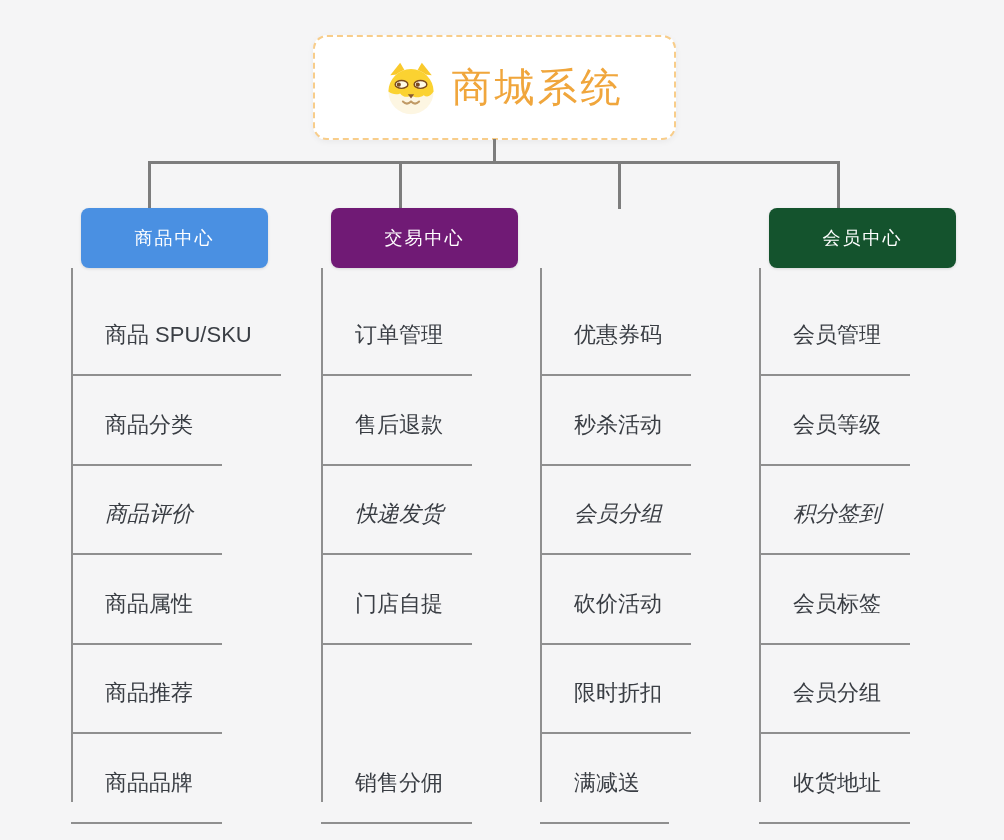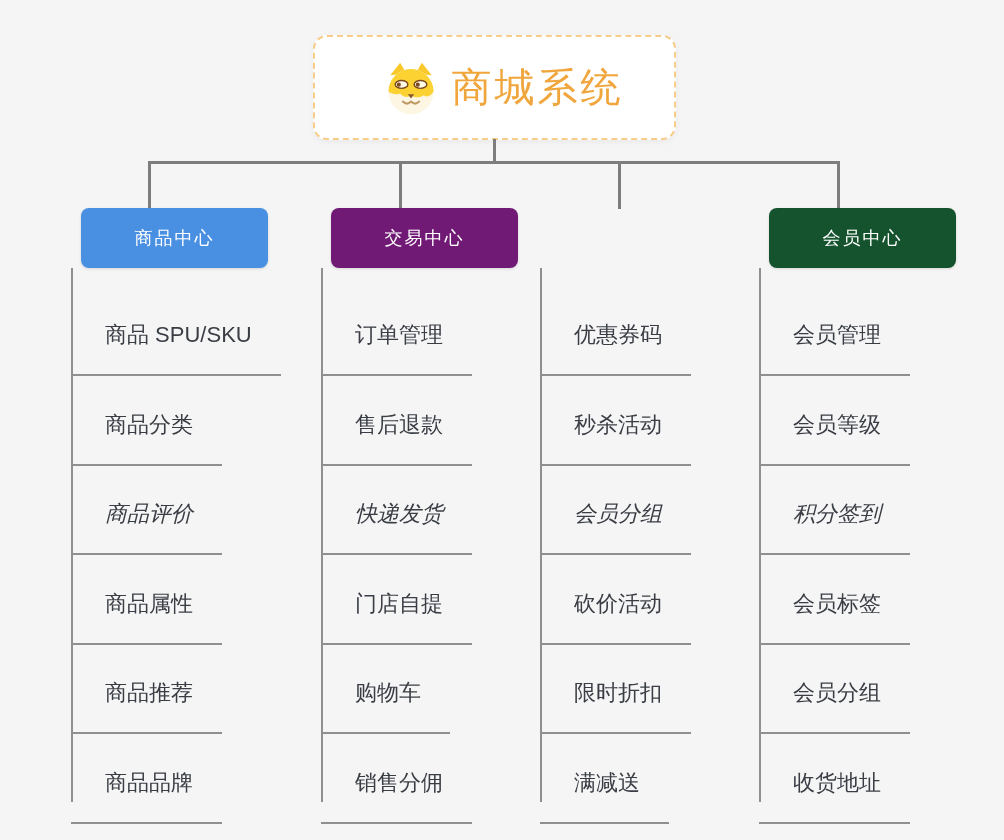--- a/index.html
+++ b/index.html
@@ -141,21 +141,20 @@
   <div class="leaf c0 r1">商品分类</div>
   <div class="leaf c0 r2">商品评价</div>
   <div class="leaf c0 r3">商品属性</div>
   <div class="leaf c0 r4">商品推荐</div>
   <div class="leaf c0 r5">商品品牌</div>
 
   <div class="leaf c1 r0">订单管理</div>
   <div class="leaf c1 r1">售后退款</div>
   <div class="leaf c1 r2">快递发货</div>
   <div class="leaf c1 r3">门店自提</div>
-  <div class="leaf c1 r4">购物车</div>
   <div class="leaf c1 r5">销售分佣</div>
 
   <div class="leaf c2 r0">优惠券码</div>
   <div class="leaf c2 r1">秒杀活动</div>
   <div class="leaf c2 r2">会员分组</div>
   <div class="leaf c2 r3">砍价活动</div>
   <div class="leaf c2 r4">限时折扣</div>
   <div class="leaf c3 r0">会员管理</div>
 
   <div class="leaf c2 r5">满减送</div>

